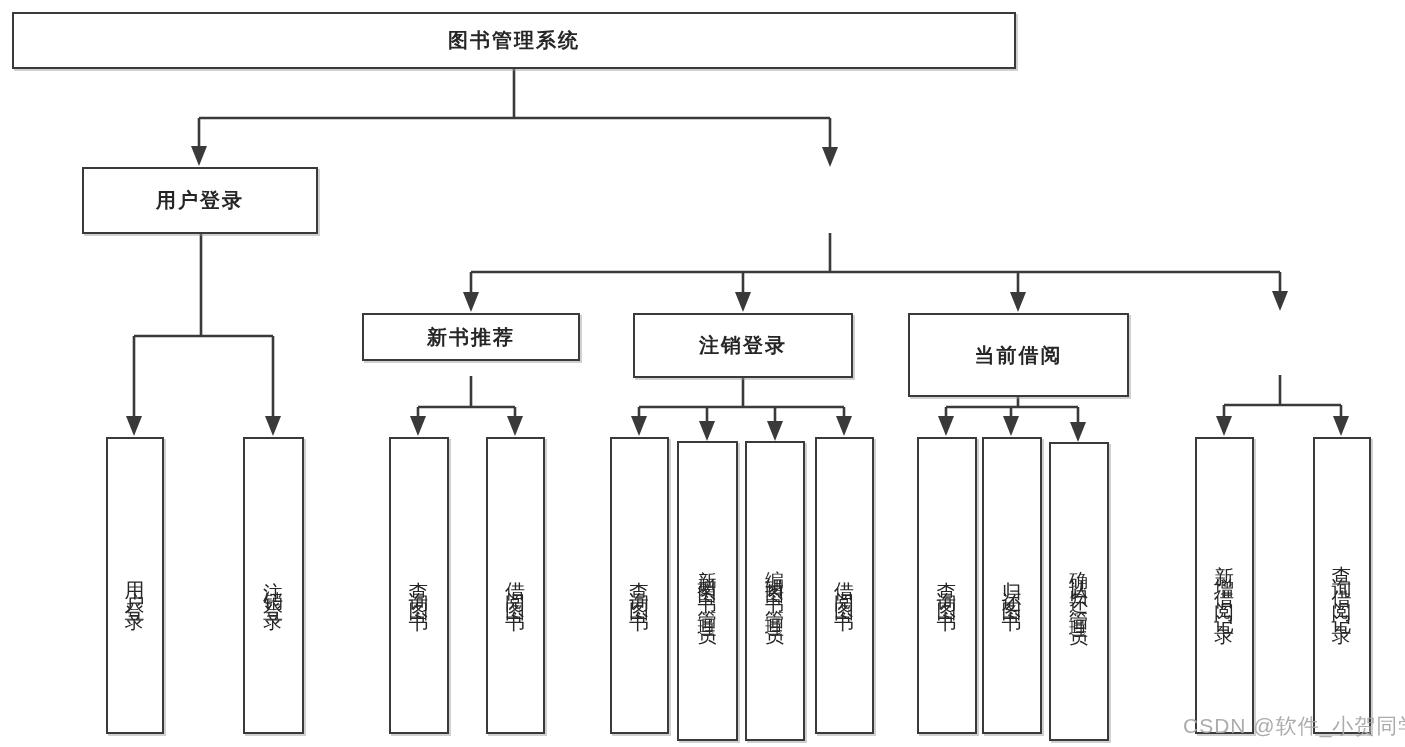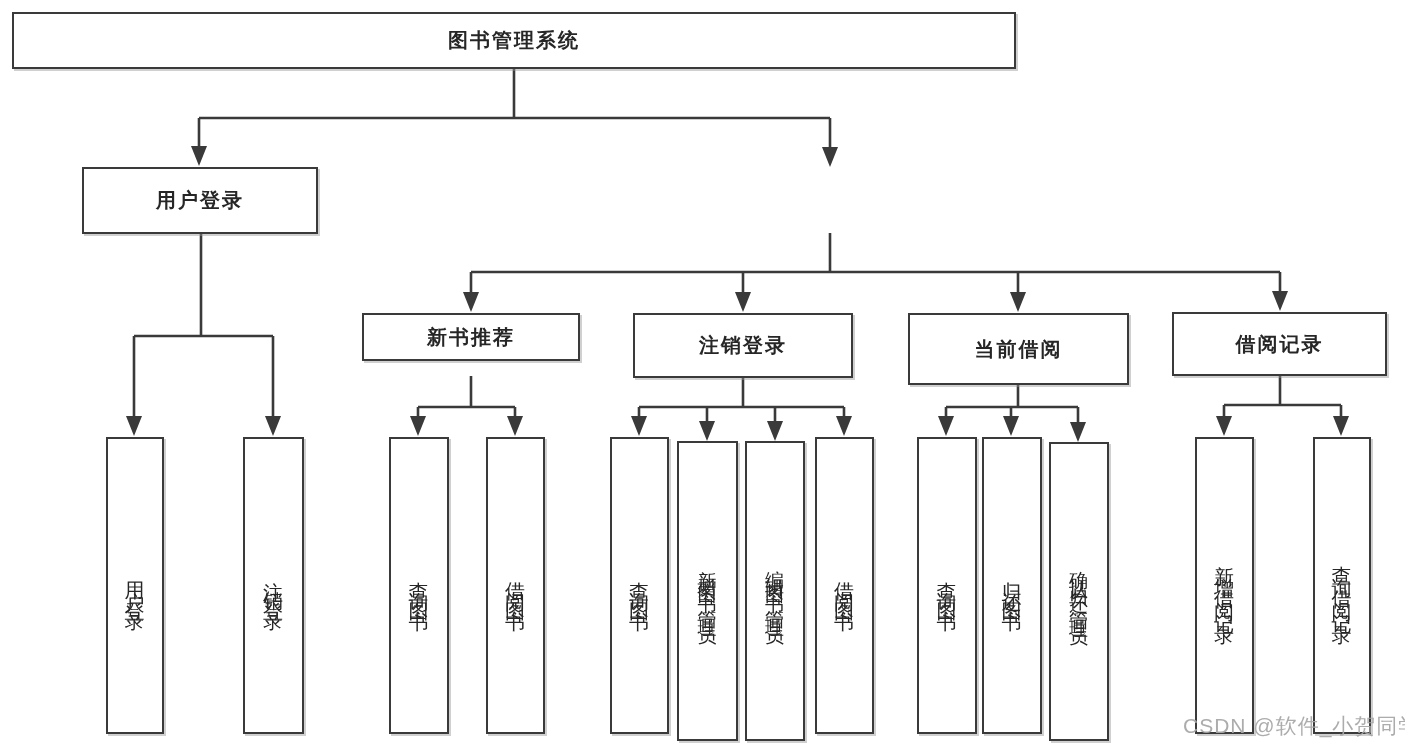--- a/index.html
+++ b/index.html
@@ -97,22 +97,21 @@
       <polygon points="1333,416 1349,416 1341,436"></polygon>
     </g>
   </svg>
 
   <div class="box hbox" style="left:12px; top:12px; width:1004px; height:57px;">图书管理系统</div>
 
   <div class="box hbox" style="left:82px; top:167px; width:236px; height:67px;">用户登录</div>
 
   <div class="box hbox" style="left:362px; top:313px; width:218px; height:48px;">新书推荐</div>
   <div class="box hbox" style="left:633px; top:313px; width:220px; height:65px;">注销登录</div>
-  <div class="box hbox" style="left:908px; top:313px; width:221px; height:72px;">当前借阅</div>
-  <div class="box hbox" style="left:1172px; top:312px; width:215px; height:64px;">借阅记录</div>
+  <div class="box hbox" style="left:908px; top:313px; width:221px; height:84px;">当前借阅</div>
 
   <div class="box vbox" style="left:106px; top:437px; width:58px; height:297px;">用户登录</div>
   <div class="box vbox" style="left:243px; top:437px; width:61px; height:297px;">注销登录</div>
 
   <div class="box vbox" style="left:389px; top:437px; width:60px; height:297px;">查询图书</div>
   <div class="box vbox" style="left:486px; top:437px; width:59px; height:297px;">借阅图书</div>
 
   <div class="box vbox" style="left:610px; top:437px; width:59px; height:297px;">查询图书</div>
   <div class="box vbox v9" style="left:677px; top:441px; width:61px; height:300px;">新增图书（管理员）</div>
   <div class="box vbox v9" style="left:745px; top:441px; width:60px; height:300px;">编辑图书（管理员）</div>

